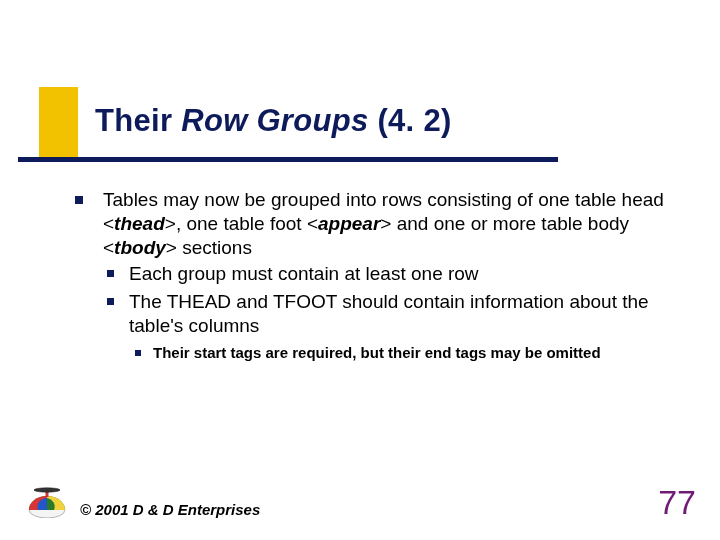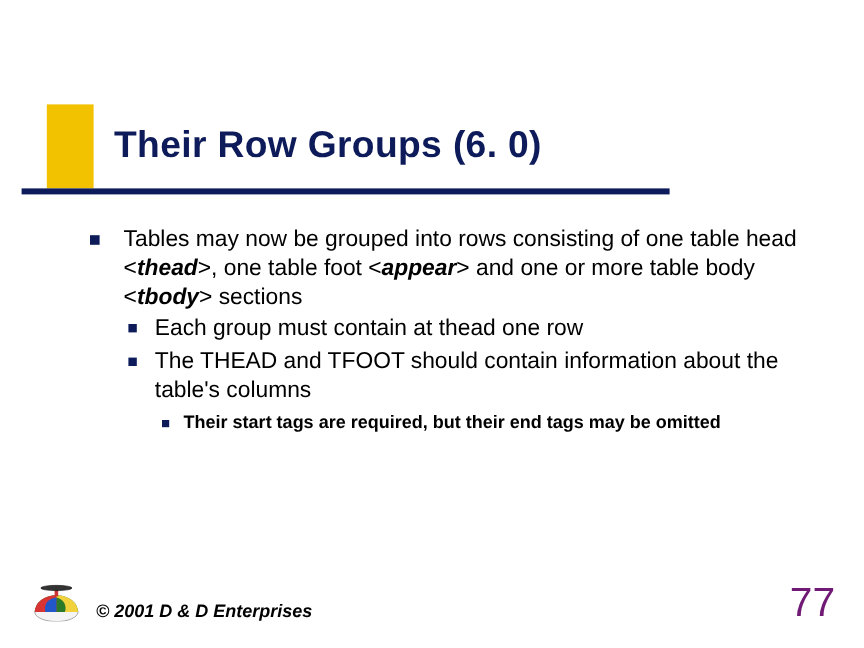--- a/index.html
+++ b/index.html
@@ -37,20 +37,21 @@
   .title {
     position: absolute;
     left: 95px;
     top: 103px;
     font-size: 31px;
     font-weight: 700;
     color: #0d1b5a;
     letter-spacing: 0.3px;
   }
   .title .ital {
+    font-style: italic;
     font-weight: 700;
   }
   
   .body {
     position: absolute;
     left: 75px;
     top: 188px;
     width: 600px;
     font-size: 19px;
     line-height: 1.25;
@@ -132,29 +133,29 @@
 </style>
 </head>
 <body>
 
 <div class="slide">
 
   <div class="yellow-block"></div>
   <div class="navy-line"></div>
 
   <div class="title">
-    <span>Their </span><span class="ital">Row Groups</span><span> (6. 0)</span>
+    <span>Their </span><span class="ital">Row Groups</span><span> (4. 2)</span>
   </div>
 
   <div class="body">
     <ul class="l1">
       <li>
         <span>Tables may now be grouped into rows consisting of one table head &lt;</span><span class="kw">thead</span><span>&gt;, one table foot &lt;</span><span class="kw">appear</span><span>&gt; and one or more table body &lt;</span><span class="kw">tbody</span><span>&gt; sections</span>
         <ul class="l2">
-          <li>Each group must contain at thead one row</li>
+          <li>Each group must contain at least one row</li>
           <li>The THEAD and TFOOT should contain information about the table's columns
             <ul class="l3">
               <li>Their start tags are required, but their end tags may be omitted</li>
             </ul>
           </li>
         </ul>
       </li>
     </ul>
   </div>
 

